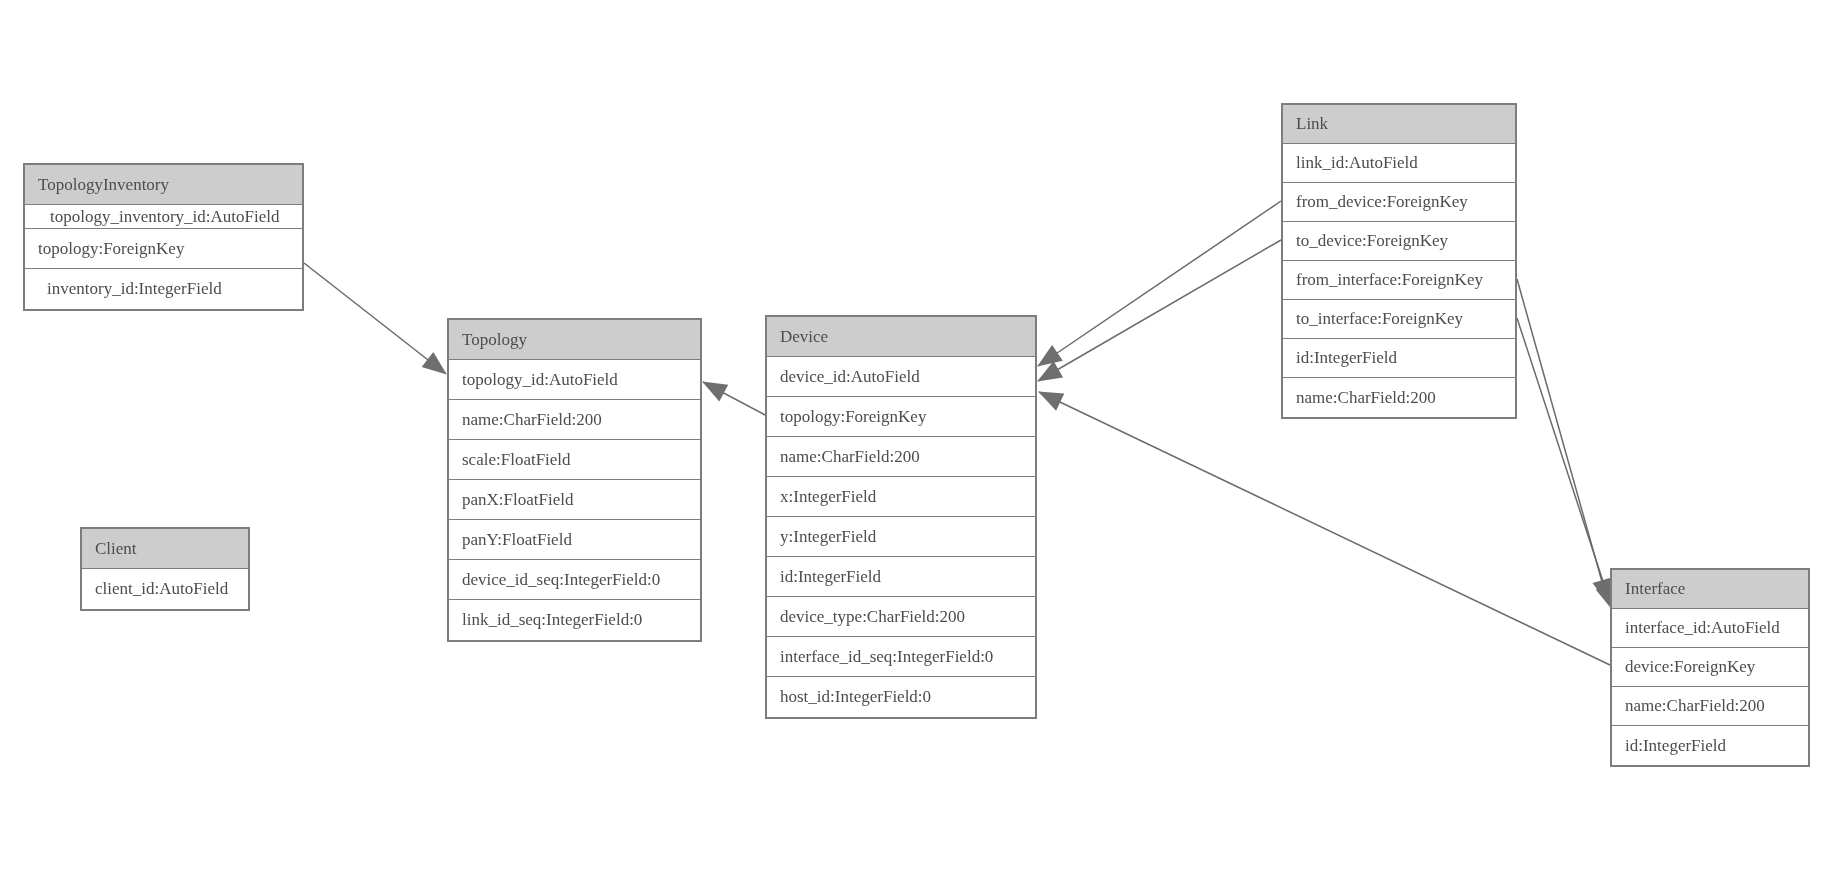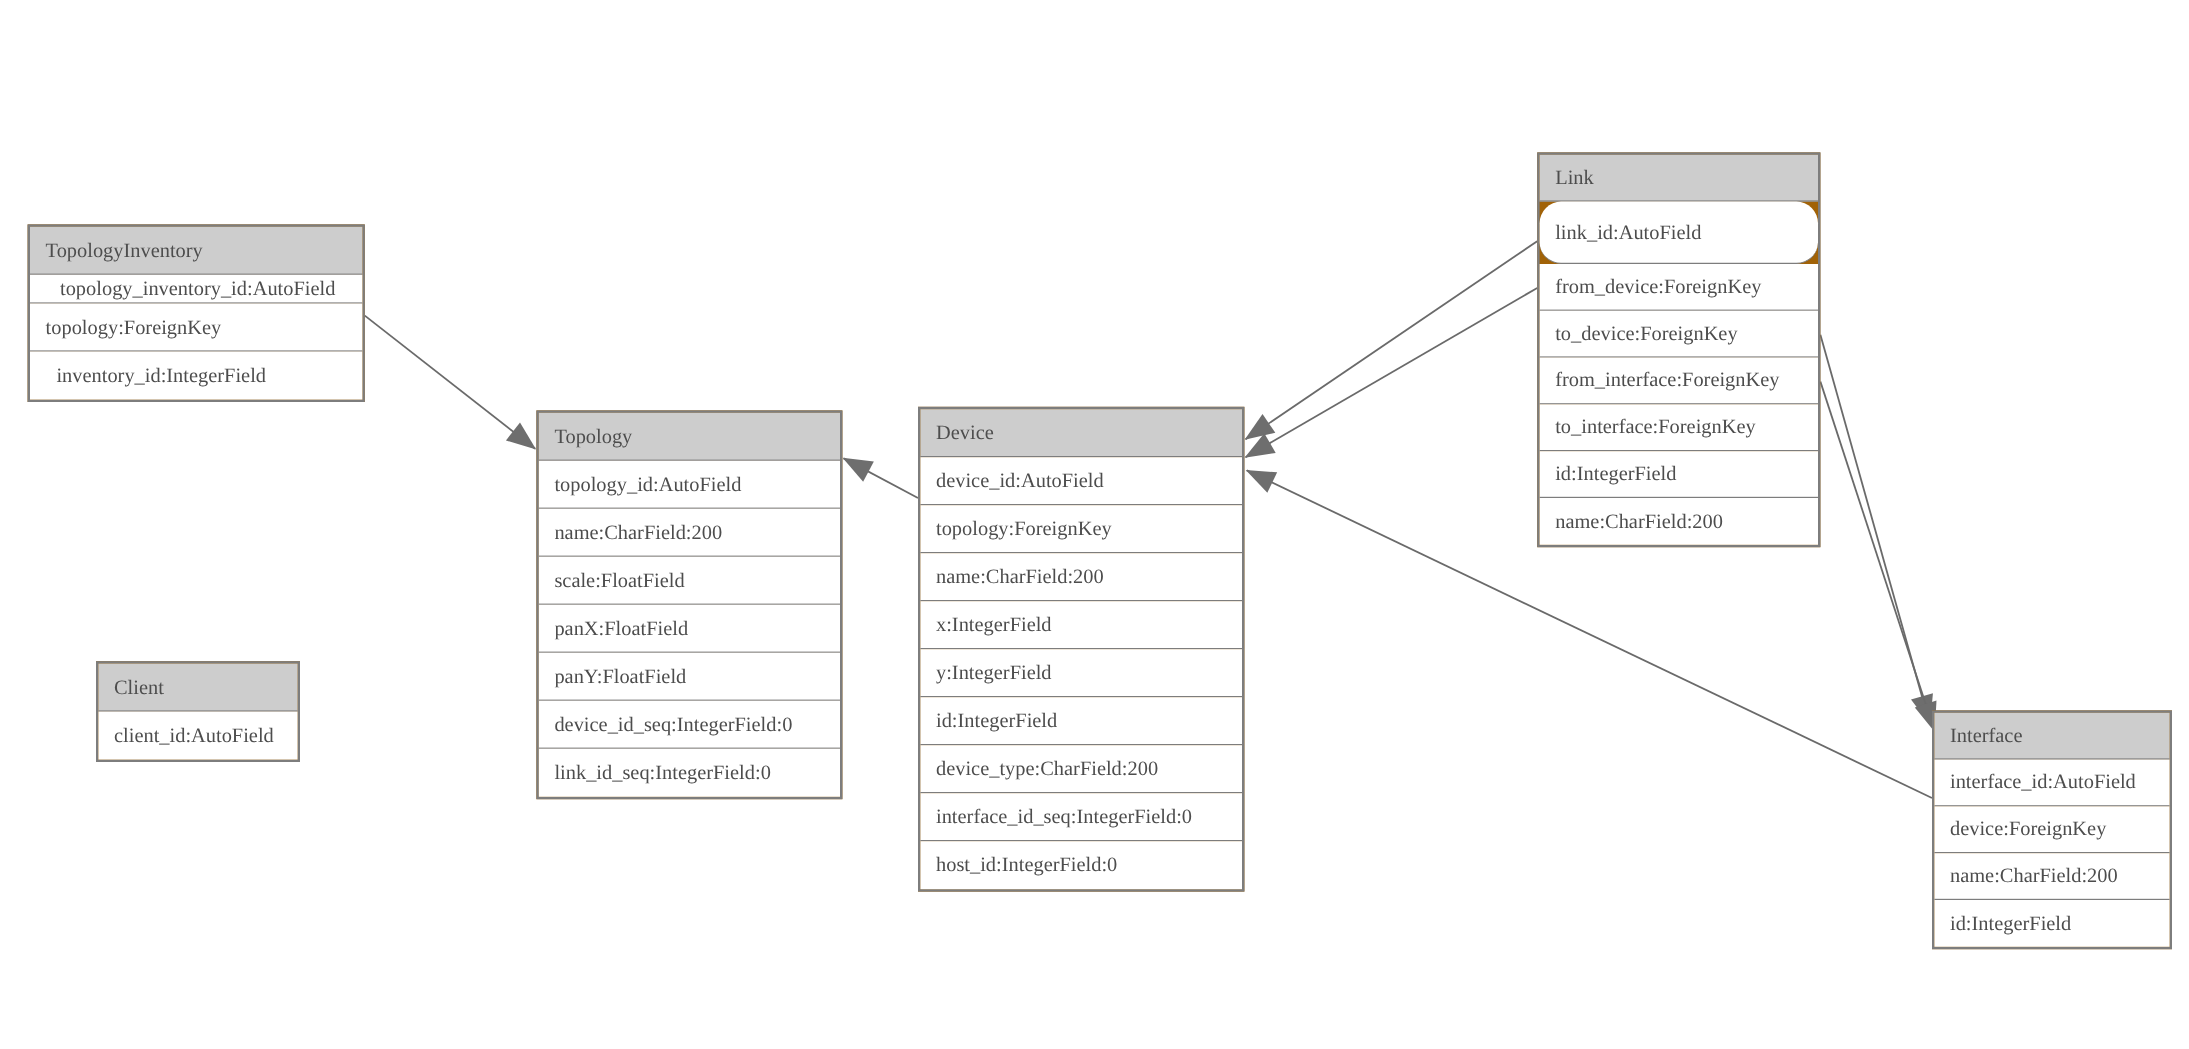--- a/index.html
+++ b/index.html
@@ -32,24 +32,23 @@
   }
   .tables-layer {
     position: absolute;
     top: 0;
     left: 0;
     width: 1824px;
     height: 874px;
   }
   .entity {
     position: absolute;
-    background: #a16207;
+    background: #84cc16;
     border: 2px solid var(--border, #7d7d7d);
     box-sizing: border-box;
-    margin-top: 24px;
   }
   .entity-header {
     background: var(--header-fill, #cdcdcd);
     color: var(--text, #4d4d4d);
     font-size: 17px;
     display: flex;
     align-items: center;
     padding-left: 13px;
     border-bottom: 1px solid var(--border, #7d7d7d);
     box-sizing: border-box;
@@ -118,21 +117,21 @@
         <div class="entity-row" style="height: 40px;">name:CharField:200</div>
         <div class="entity-row" style="height: 40px;">x:IntegerField</div>
         <div class="entity-row" style="height: 40px;">y:IntegerField</div>
         <div class="entity-row" style="height: 40px;">id:IntegerField</div>
         <div class="entity-row" style="height: 40px;">device_type:CharField:200</div>
         <div class="entity-row" style="height: 40px;">interface_id_seq:IntegerField:0</div>
         <div class="entity-row" style="height: 40px;">host_id:IntegerField:0</div>
       </div>
       <div class="entity" style="left: 1281px; top: 103px; width: 236px;">
         <div class="entity-header" style="height: 39px;">Link</div>
-        <div class="entity-row" style="height: 52px; border-radius: 18px;">link_id:AutoField</div>
+        <div class="entity-row" style="height: 39px;">link_id:AutoField</div>
         <div class="entity-row" style="height: 39px;">from_device:ForeignKey</div>
         <div class="entity-row" style="height: 39px;">to_device:ForeignKey</div>
         <div class="entity-row" style="height: 39px;">from_interface:ForeignKey</div>
         <div class="entity-row" style="height: 39px;">to_interface:ForeignKey</div>
         <div class="entity-row" style="height: 39px;">id:IntegerField</div>
         <div class="entity-row" style="height: 39px;">name:CharField:200</div>
       </div>
       <div class="entity" style="left: 1610px; top: 568px; width: 200px;">
         <div class="entity-header" style="height: 39px;">Interface</div>
         <div class="entity-row" style="height: 39px;">interface_id:AutoField</div>

